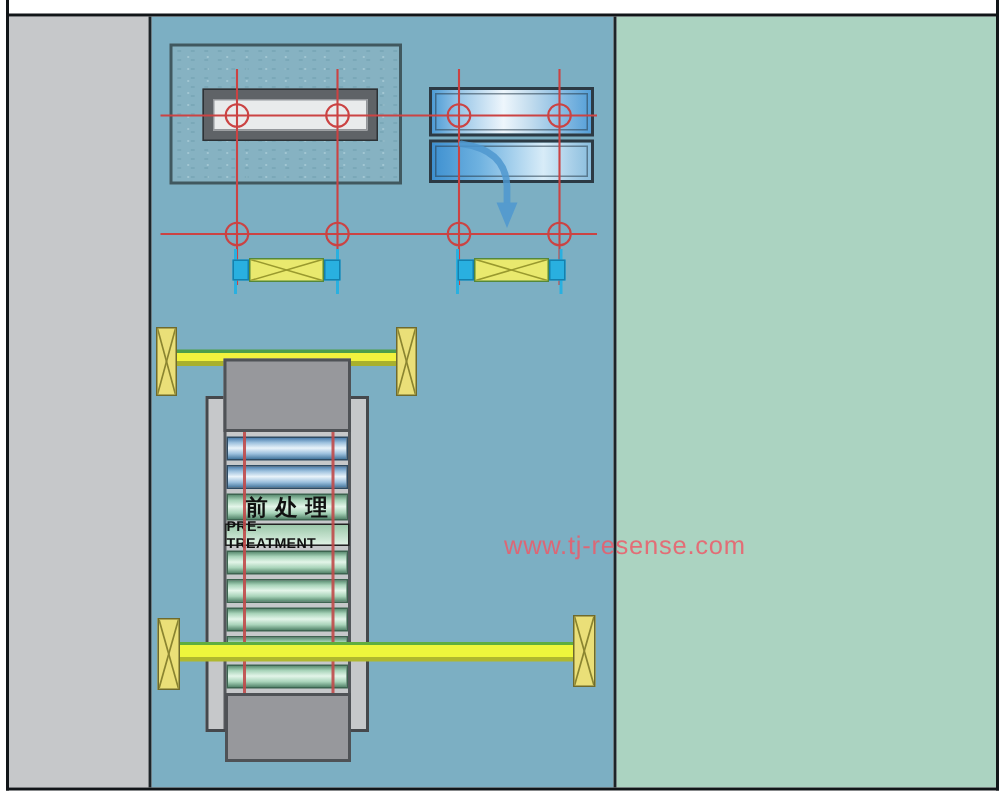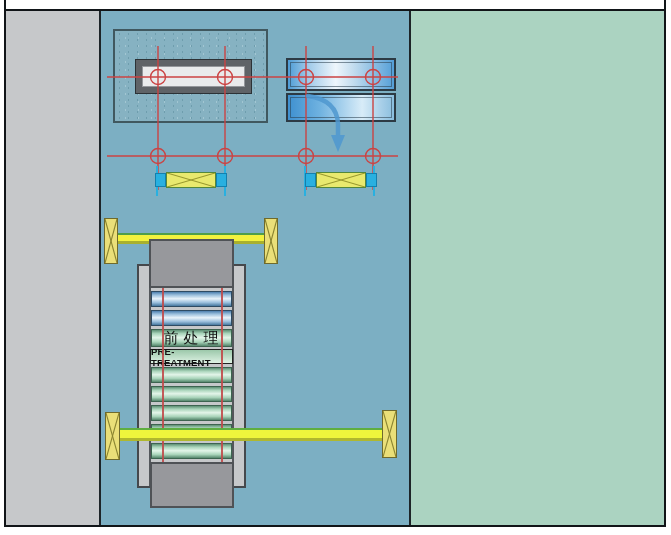--- a/index.html
+++ b/index.html
@@ -64,21 +64,21 @@
   .frame{left:137px;top:264px;width:109px;height:224px;background:#c6c8ca;border:2px solid #45484c;box-sizing:border-box;z-index:2;}
   .frame-inner{position:absolute;left:10px;right:10px;top:0;bottom:0;border-left:2px solid #54575b;border-right:2px solid #54575b;}
   .block{background:#97989c;border:2px solid #4f5256;box-sizing:border-box;}
   .block-top{left:149px;top:239px;width:85px;height:49px;z-index:5;}
   .block-bottom{left:150px;top:462px;width:84px;height:46px;z-index:5;}
 
   .roller{left:151px;width:81px;height:16px;border:1px solid #2e4b63;box-sizing:border-box;z-index:3;}
   .roller-blue{background:linear-gradient(180deg,#4d7fae,#9cc0dd 22%,#e9f3fa 48%,#9cc0dd 75%,#46789f);}
   .roller-green{border-color:#3d6450;background:linear-gradient(180deg,#5d8f74,#a9d4ba 22%,#e3f5e9 48%,#a9d4ba 75%,#55866c);}
   .roller-label{display:flex;align-items:center;justify-content:center;height:18px;
-    font-size:15px;letter-spacing:5px;color:#111;padding-left:4px;}
+    font-size:15px;letter-spacing:5px;color:#111;padding-left:4px;font-weight:bold;}
   .pretreat{left:150px;top:349px;width:83px;height:15px;z-index:3;border:1.5px solid #222;box-sizing:border-box;
     background:linear-gradient(180deg,#9cc8aa,#def2e4);display:flex;align-items:center;justify-content:center;
     font-size:9.5px;font-weight:bold;color:#101010;letter-spacing:.2px;}
 
   .conv-line{width:2px;top:288px;height:174px;background:rgba(192,74,74,.9);z-index:4;}
   .conv-line-l{left:162px;}
   .conv-line-r{left:221px;}
 
   
   .wm-site{left:336px;top:354px;font-size:17px;color:rgba(236,90,105,.85);letter-spacing:.5px;z-index:10;white-space:nowrap;}
@@ -195,19 +195,20 @@
         <line x1="0" y1="48" x2="15" y2="0" stroke="#8a8430" stroke-width="1.3"></line>
       </svg>
   </div>
   <div class="abs xbox xbox-lr">
     <svg viewBox="0 0 15 48" preserveAspectRatio="none">
         <line x1="0" y1="0" x2="15" y2="48" stroke="#8a8430" stroke-width="1.3"></line>
         <line x1="0" y1="48" x2="15" y2="0" stroke="#8a8430" stroke-width="1.3"></line>
       </svg>
   </div>
 
+  <div class="abs wm-site">www.tj-resense.com</div>
 
   <div class="abs border-left"></div>
   <div class="abs border-right"></div>
   <div class="abs border-top"></div>
   <div class="abs border-bottom"></div>
 
 </div>
 
 </body></html>

